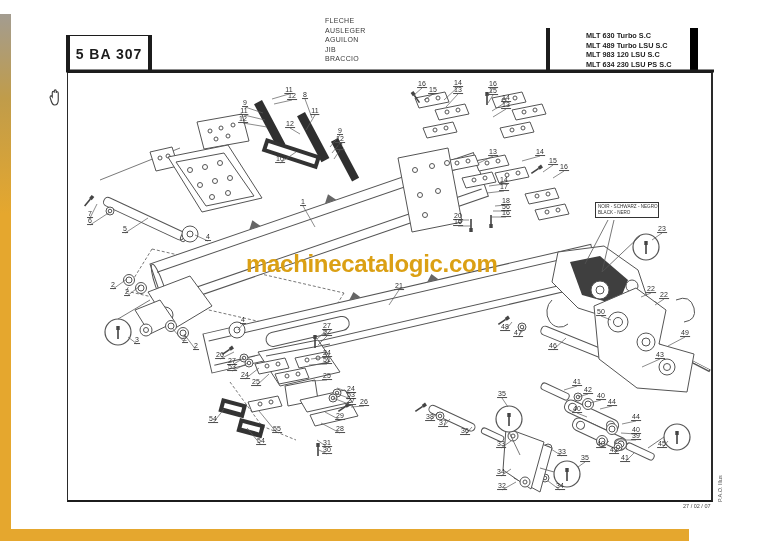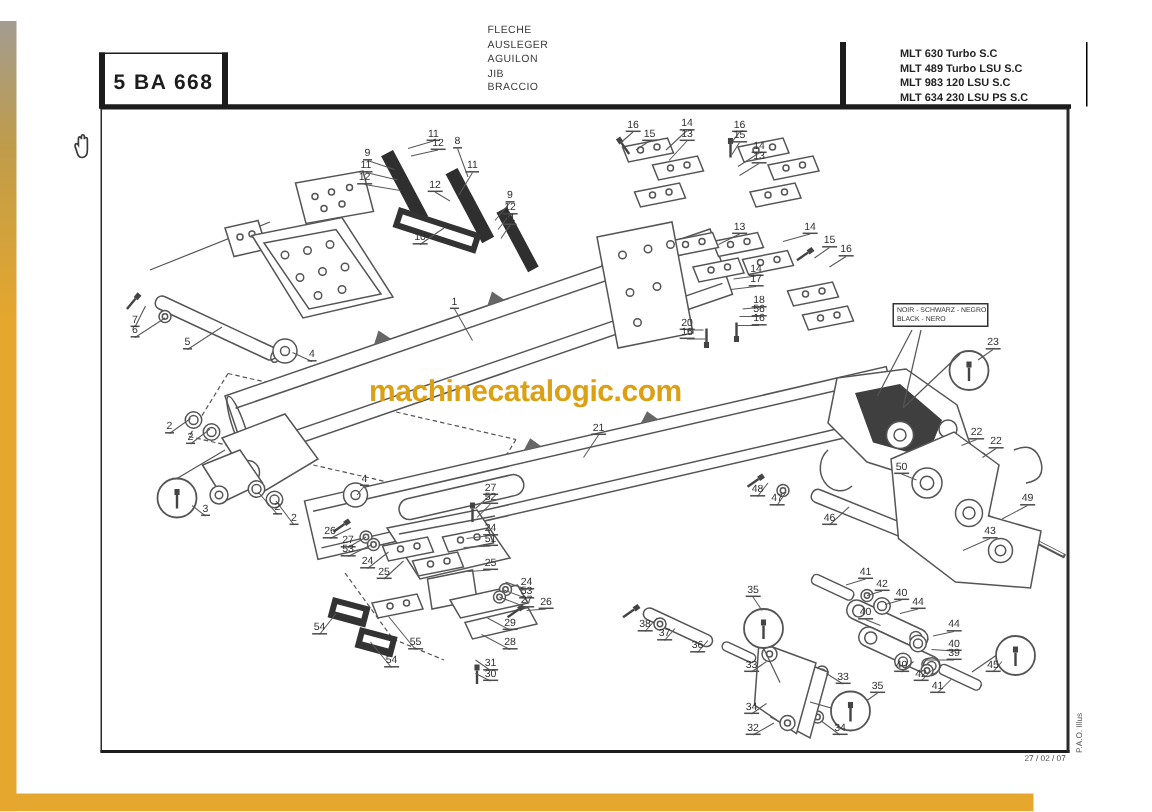--- a/index.html
+++ b/index.html
@@ -9,36 +9,36 @@
   .strip-left{position:absolute;left:0;top:14px;width:11px;height:527px;
     background:linear-gradient(180deg,#a39c90 0%,#c09c4a 16%,#e5a72e 38%,#e5a72e 100%);}
   .strip-bottom{position:absolute;left:0;top:529px;width:689px;height:12px;background:#e5a72e;}
   
   .code-box{position:absolute;left:66px;top:35px;width:86px;height:37px;
     border-left:4px solid #1c1c1c;border-right:4px solid #1c1c1c;border-top:1.5px solid #1c1c1c;
     display:flex;align-items:center;justify-content:center;box-sizing:border-box;}
   .code-box span{font-size:14px;font-weight:bold;letter-spacing:1px;color:#1c1c1c;}
   .titles{position:absolute;left:325px;top:16px;line-height:9.6px;font-size:7px;
     letter-spacing:.3px;color:#3a3a3a;}
-  .model-box{position:absolute;left:560px;top:28px;width:165px;height:43px;box-sizing:border-box;
-    border-left:4px solid #1c1c1c;border-right:1px solid #000000;}
+  .model-box{position:absolute;left:546px;top:28px;width:152px;height:43px;box-sizing:border-box;
+    border-left:4px solid #1c1c1c;border-right:8px solid #000000;}
   .model-box div{margin-left:36px;font-size:7.3px;font-weight:bold;line-height:9.7px;color:#232323;white-space:nowrap;}
   
   .frame{position:absolute;left:67px;top:70px;width:646px;height:432px;box-sizing:border-box;
     border-top:3px solid #1c1c1c;border-left:1.5px solid #2a2a2a;border-right:2.5px solid #2a2a2a;
     border-bottom:2px solid #1c1c1c;}
   
   .art,.leaders{position:absolute;left:0;top:0;width:768px;height:541px;}
   .leaders line{stroke:#5a5a5a;stroke-width:.7;}
   #labels{position:absolute;left:0;top:0;width:768px;height:541px;pointer-events:none;}
   .plabel{position:absolute;transform:translate(-50%,-62%);font-size:7px;line-height:7px;
     color:#303030;border-bottom:1px solid #4c4c4c;padding:0 1px;white-space:nowrap;}
   .noir{position:absolute;left:595px;top:202px;width:64px;border:1px solid #333;background:#fff;
     font-size:4.6px;line-height:6px;padding:1px 2px;color:#333;box-sizing:border-box;white-space:nowrap;}
-  .watermark{position:absolute;left:246px;top:250px;font-size:20px;font-weight:bold;
+  .watermark{position:absolute;left:246px;top:250px;font-size:24px;font-weight:bold;
     color:#dba014;letter-spacing:-.3px;white-space:nowrap;}
   .date-note{position:absolute;left:683px;top:503px;font-size:5.5px;color:#444;white-space:nowrap;}
   .side-note{position:absolute;left:717px;top:452px;height:50px;font-size:5.5px;color:#555;
     writing-mode:vertical-rl;transform:rotate(180deg);white-space:nowrap;}
   .hand{position:absolute;left:45px;top:87px;width:20px;height:22px;}
 </style>
 </head>
 <body>
 
 <div class="page">
@@ -46,21 +46,21 @@
   <div class="strip-left"></div>
   <div class="strip-bottom"></div>
 
   <div class="hand">
     <svg viewBox="0 0 16 16" width="20" height="22">
       <path d="M4.6,9.2 C3.2,6.4 4.8,5.4 5.8,7.0 L5.8,3.8 C5.8,2.2 7.4,2.2 7.4,3.8 L7.4,2.6 C7.4,1.1 9.0,1.1 9.0,2.6 L9.0,3.9 C9.0,2.6 10.6,2.6 10.6,4.1 L10.6,9.6 C10.6,12.4 9.2,13.6 7.6,13.6 C5.9,13.6 5.4,12.3 4.6,9.2 Z" fill="#fff" stroke="#3a3a3a" stroke-width="0.9"></path>
     </svg>
   </div>
 
   <div class="code-box">
-    <span>5 BA 668</span>
+    <span>5 BA 307</span>
   </div>
 
   <div class="titles">
     <div>FLECHE</div>
     <div>AUSLEGER</div>
     <div>AGUILON</div>
     <div>JIB</div>
     <div>BRACCIO</div>
   </div>
 

